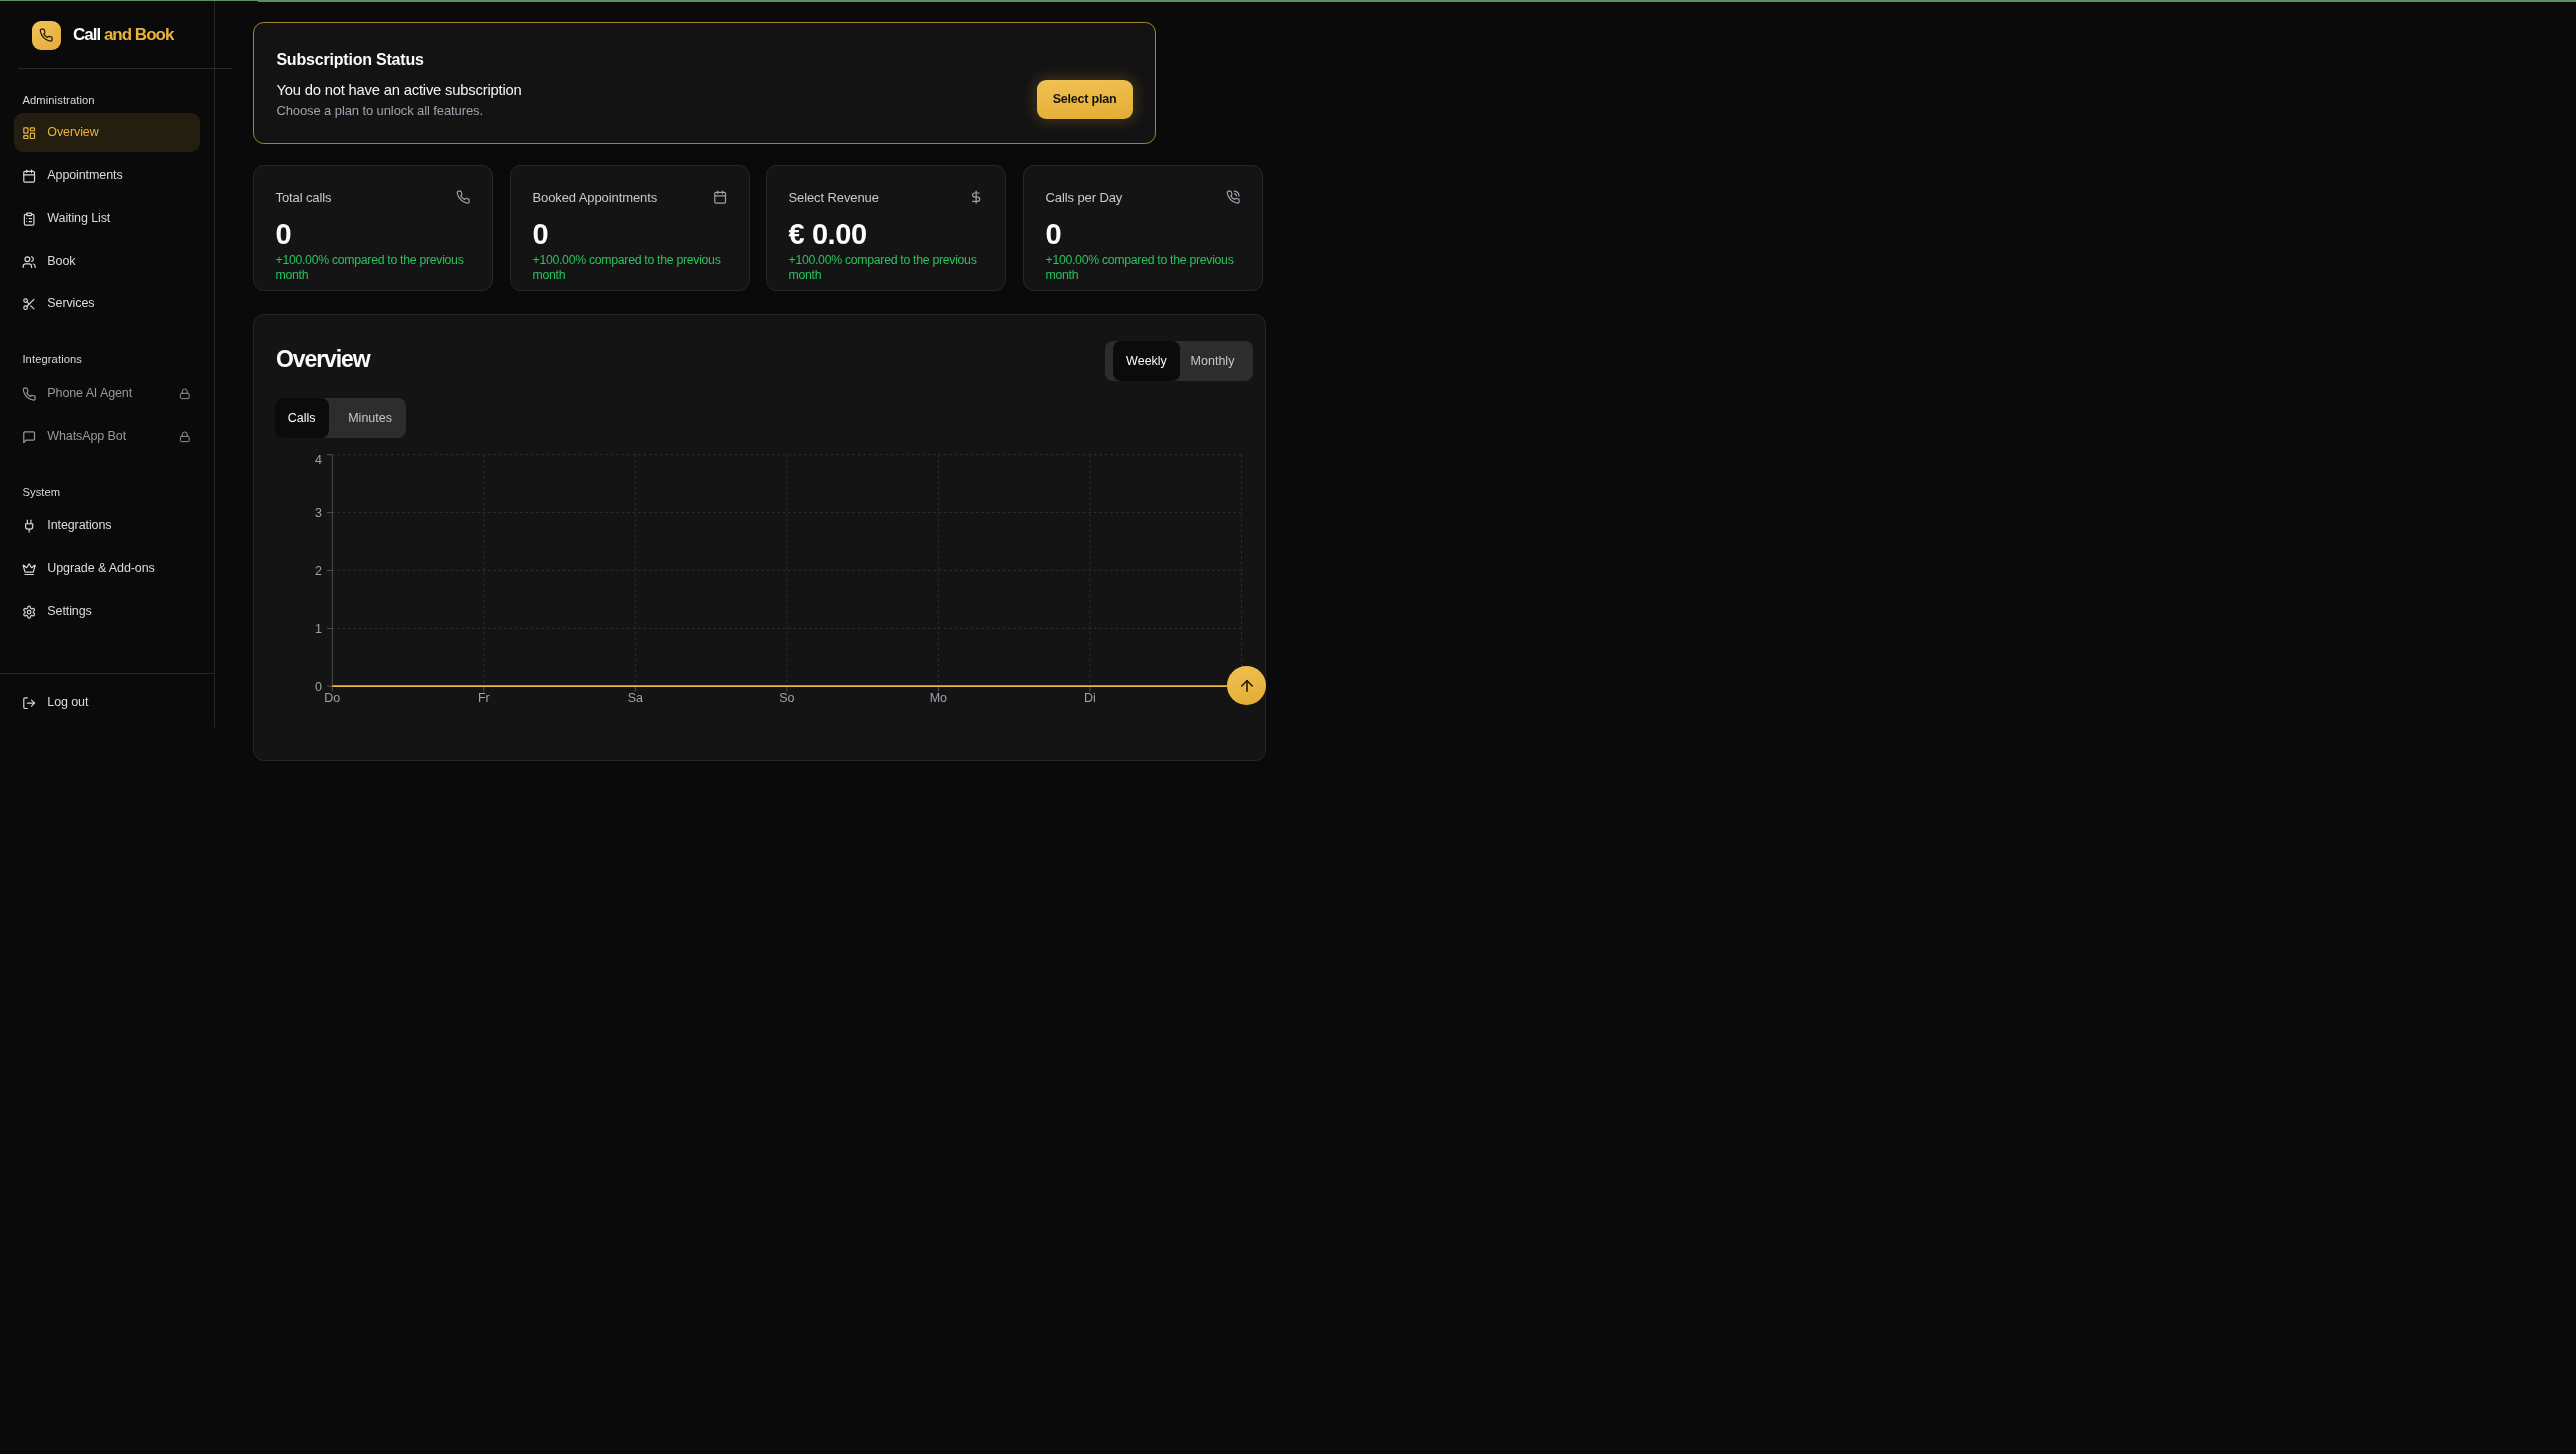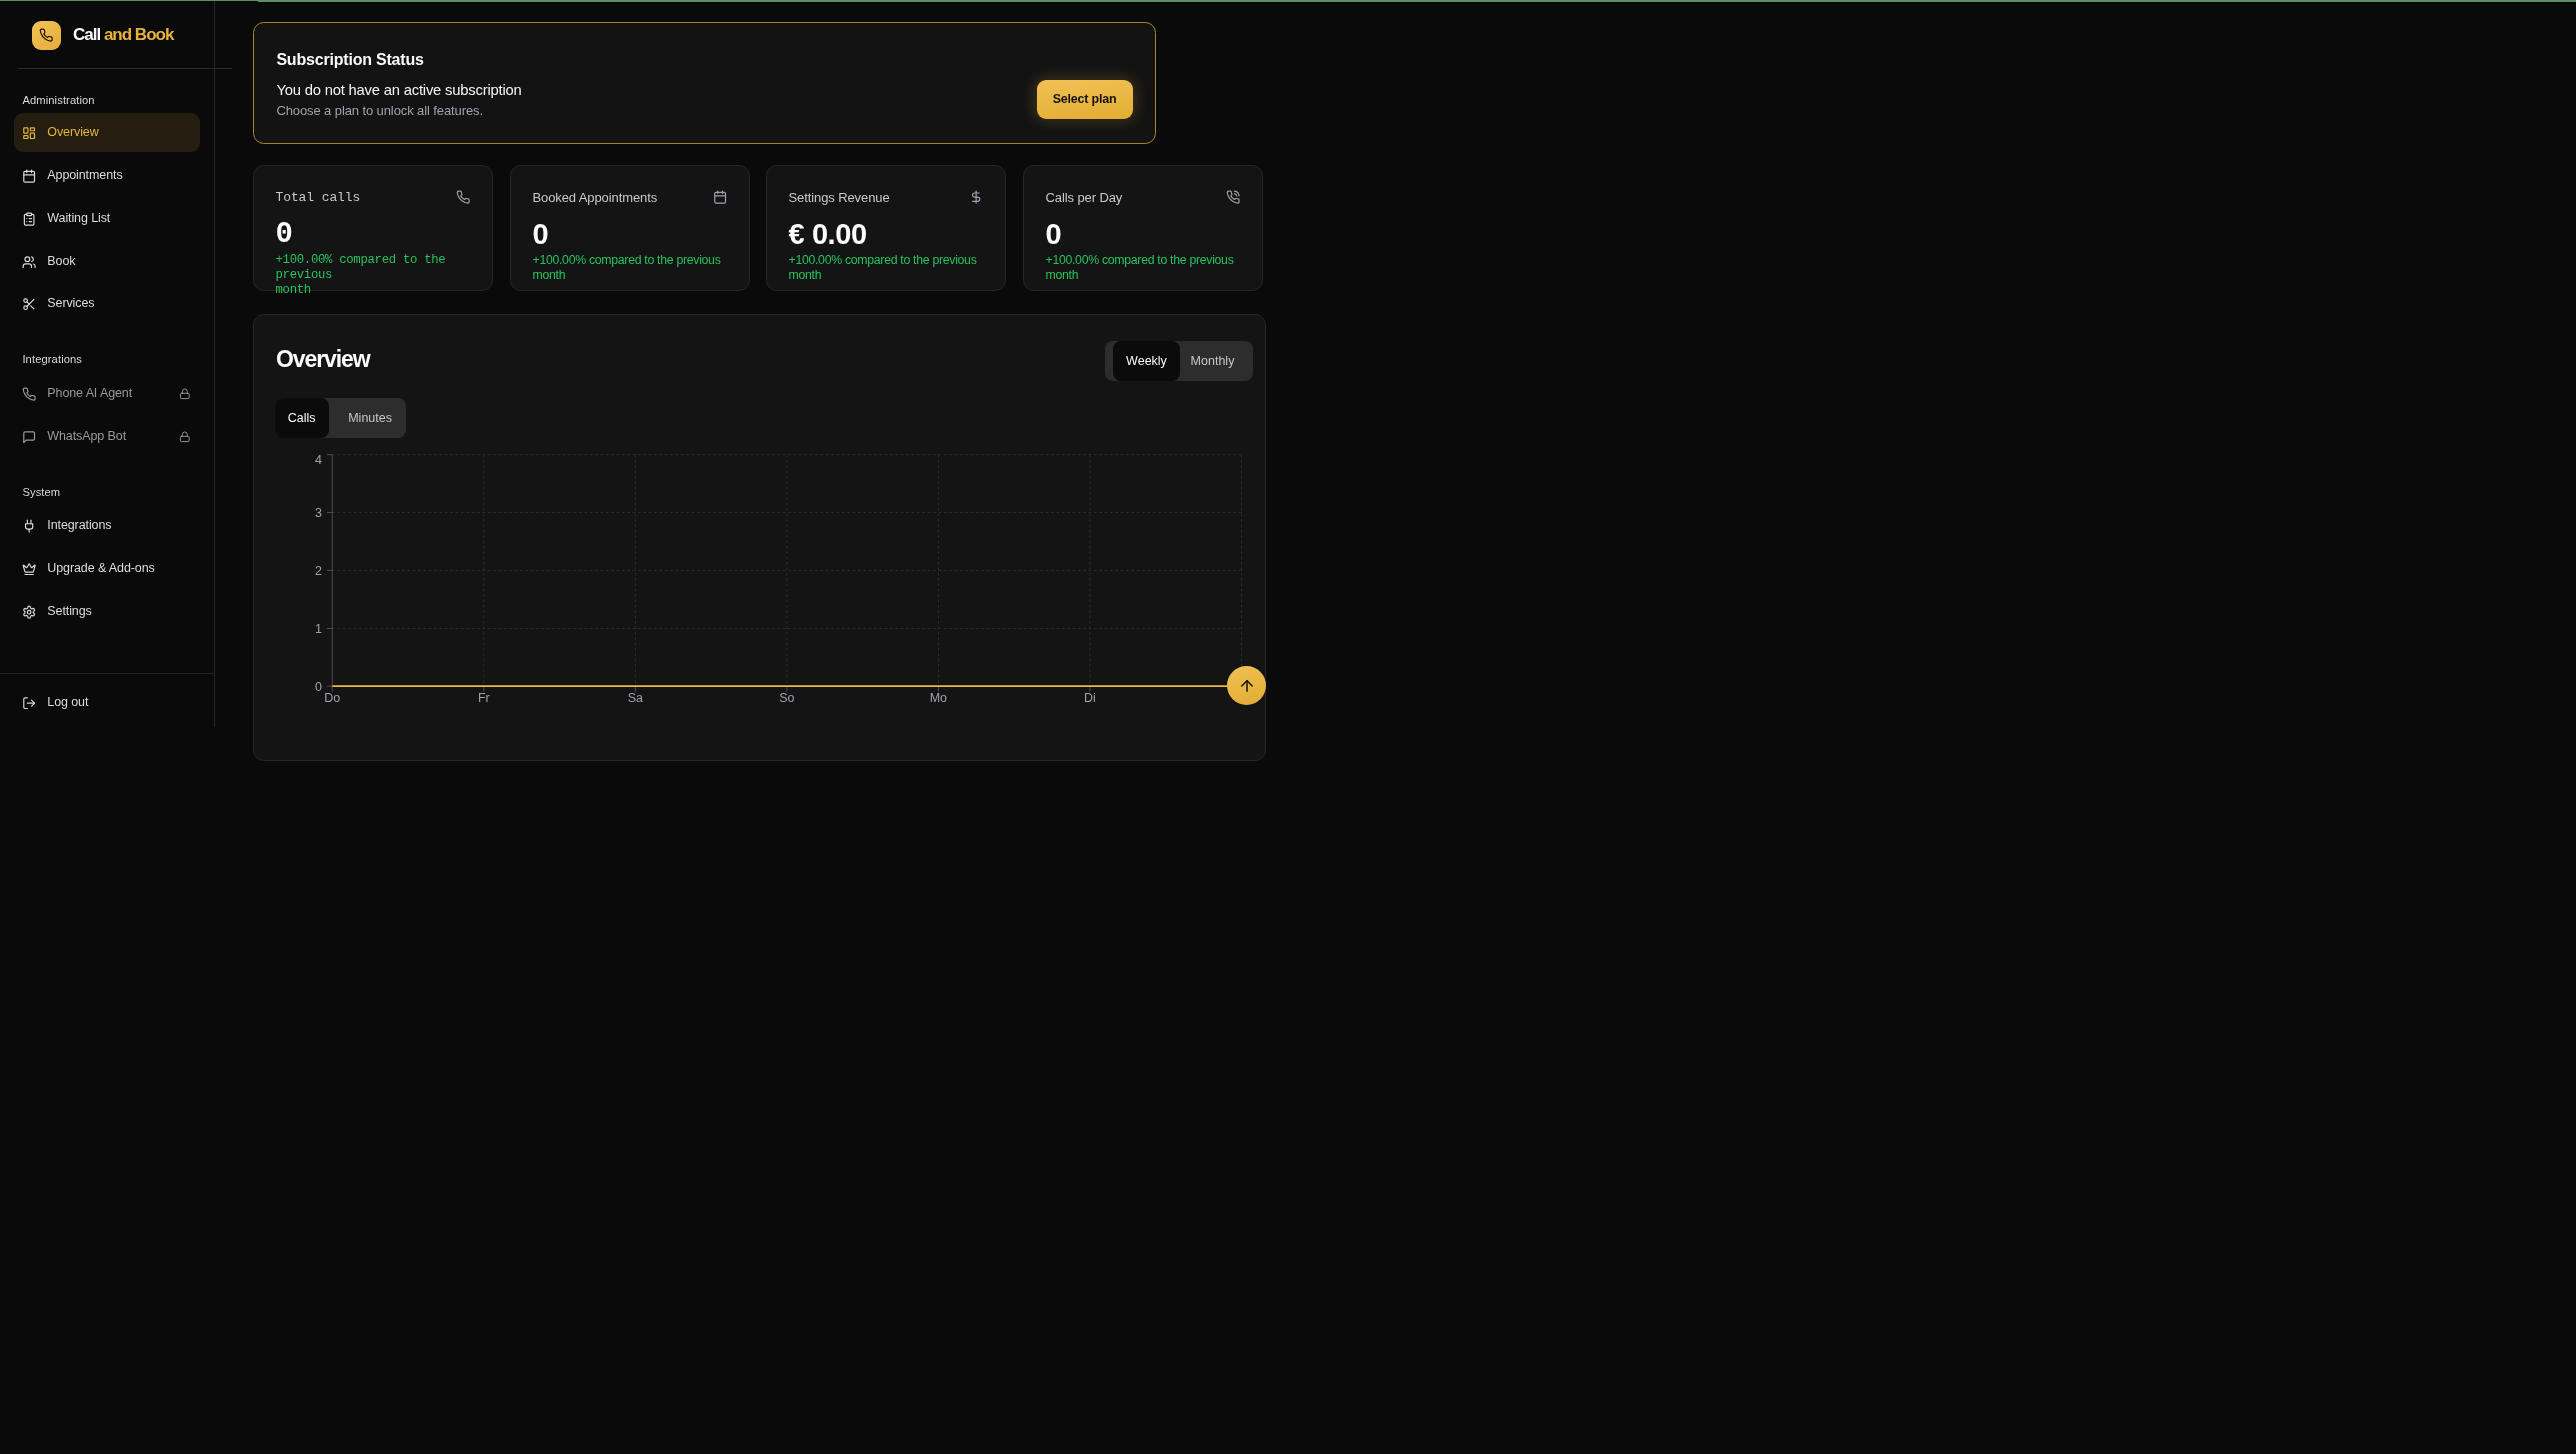--- a/index.html
+++ b/index.html
@@ -199,41 +199,41 @@
 </div>
 
 <div id="main">
   <div class="card" id="subcard">
     <div id="subtitle">Subscription Status</div>
     <div id="subline1">You do not have an active subscription</div>
     <div id="subline2">Choose a plan to unlock all features.</div>
     <div id="selectplan">Select plan</div>
   </div>
 
-  <div class="card stat" style="left:38px;font-family:Liberation Mono, monospace;">
+  <div class="card stat" style="left:38px;">
     <div class="t">Total calls</div>
     <svg class="ico ic" viewBox="0 0 24 24">
         <path d="M22 16.92v3a2 2 0 0 1-2.18 2 19.79 19.79 0 0 1-8.63-3.07 19.5 19.5 0 0 1-6-6 19.79 19.79 0 0 1-3.07-8.67A2 2 0 0 1 4.11 2h3a2 2 0 0 1 2 1.72 12.84 12.84 0 0 0 .7 2.81 2 2 0 0 1-.45 2.11L8.09 9.91a16 16 0 0 0 6 6l1.27-1.27a2 2 0 0 1 2.11-.45 12.84 12.84 0 0 0 2.81.7A2 2 0 0 1 22 16.92z"></path>
       </svg>
     <div class="num">0</div>
     <div class="grn">+100.00% compared to the previous<br>month</div>
   </div>
   <div class="card stat" style="left:295px;">
     <div class="t">Booked Appointments</div>
     <svg class="ico ic" viewBox="0 0 24 24">
         <path d="M8 2v4"></path>
         <path d="M16 2v4"></path>
         <rect width="18" height="18" x="3" y="4" rx="2"></rect>
         <path d="M3 10h18"></path>
       </svg>
     <div class="num">0</div>
     <div class="grn">+100.00% compared to the previous<br>month</div>
   </div>
   <div class="card stat" style="left:551px;">
-    <div class="t">Settings Revenue</div>
+    <div class="t">Select Revenue</div>
     <svg class="ico ic" viewBox="0 0 24 24">
         <line x1="12" x2="12" y1="2" y2="22"></line>
         <path d="M17 5H9.5a3.5 3.5 0 0 0 0 7h5a3.5 3.5 0 0 1 0 7H6"></path>
       </svg>
     <div class="num">€ 0.00</div>
     <div class="grn">+100.00% compared to the previous<br>month</div>
   </div>
   <div class="card stat" style="left:808px;">
     <div class="t">Calls per Day</div>
     <svg class="ico ic" viewBox="0 0 24 24">

